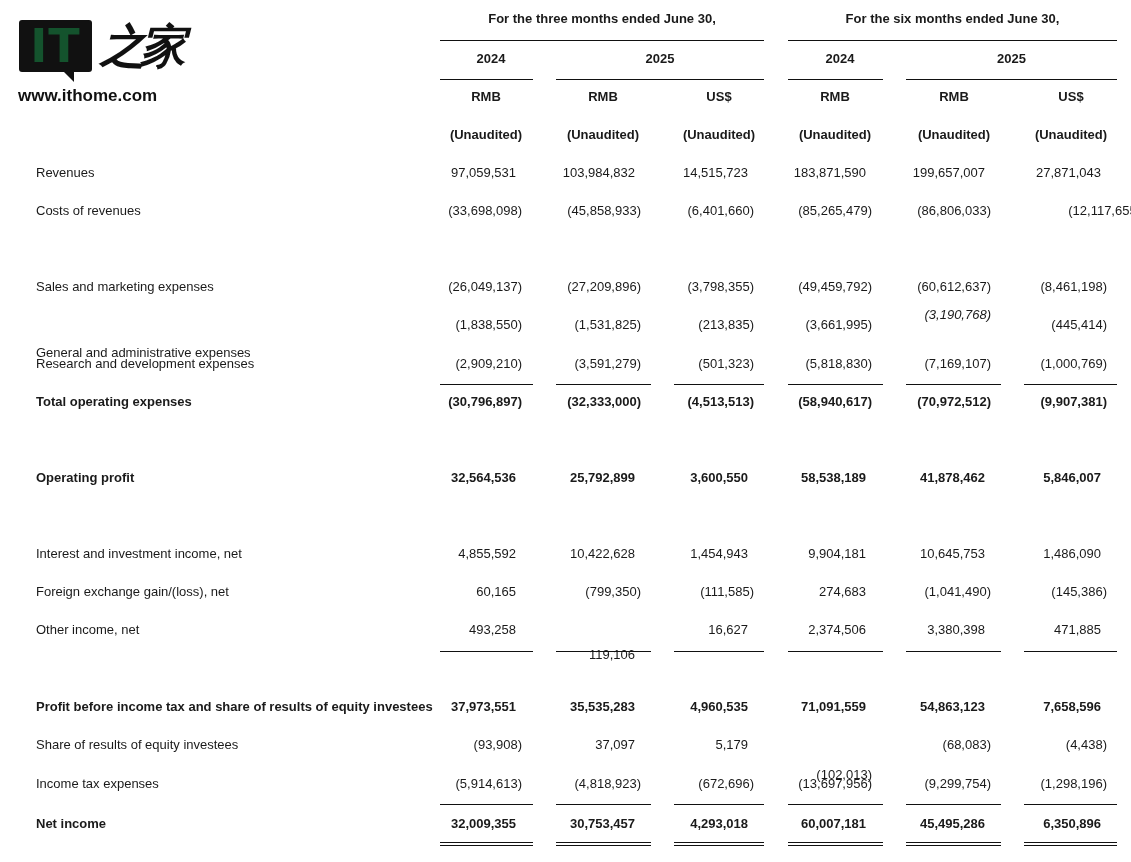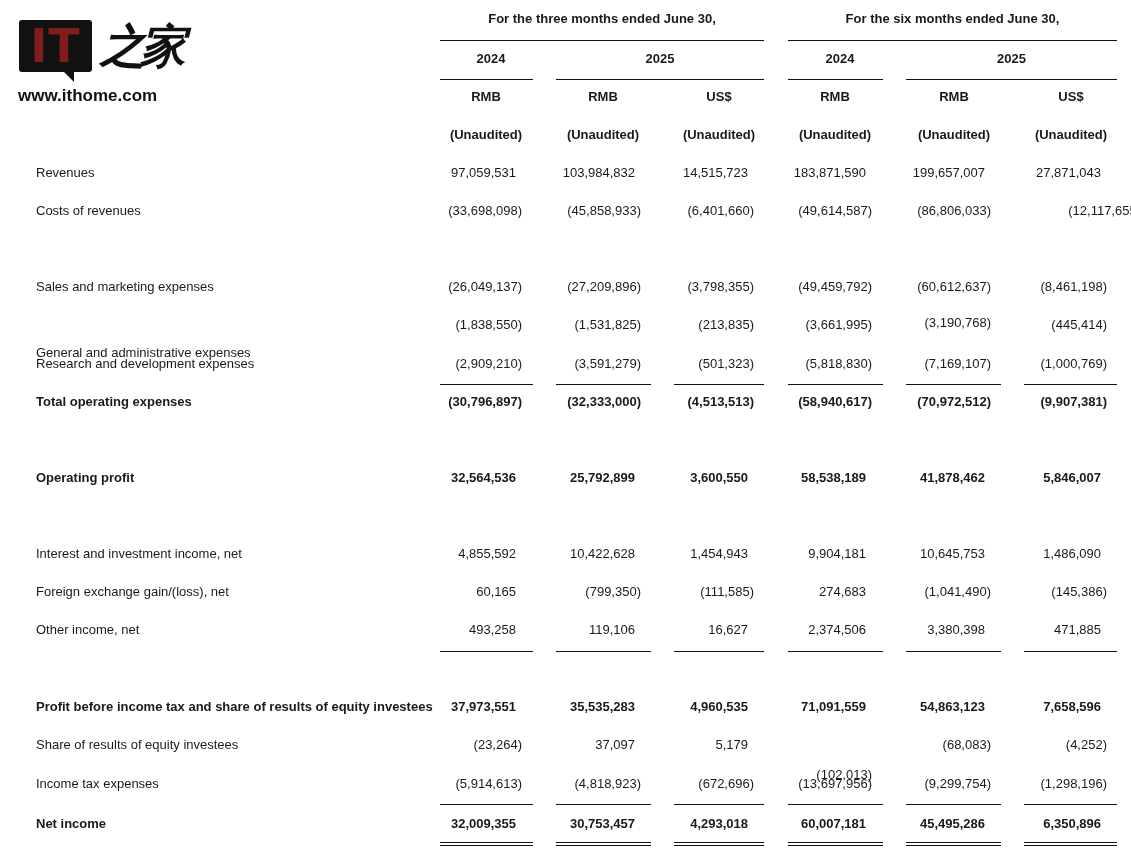--- a/index.html
+++ b/index.html
@@ -1,21 +1,21 @@
 <!DOCTYPE html>
 <html><head>
 <meta charset="utf-8">
 <style>
   html, body { margin: 0; padding: 0; background: #ffffff; }
   body { width: 1131px; height: 862px; position: relative; overflow: hidden;
          font-family: "Liberation Sans", "DejaVu Sans", sans-serif; color: #1a1a1a; font-size: 13px; }
   .abs { position: absolute; }
   .logo-box { left: 19px; top: 20px; width: 74px; width: 73px; height: 52px; background: #111; border-radius: 3px; }
   .logo-tail { left: 62px; top: 70px; width: 0; height: 0; border-left: 12px solid transparent; border-top: 12px solid #111; }
-  .logo-it { left: 19px; top: 20px; width: 73px; height: 52px; color: #7f1d1d; font-weight: bold; font-size: 46px; line-height: 52px; text-align: center; letter-spacing: 1px; font-family: "DejaVu Sans", sans-serif; }
+  .logo-it { left: 19px; top: 20px; width: 73px; height: 52px; color: #14532d; font-weight: bold; font-size: 46px; line-height: 52px; text-align: center; letter-spacing: 1px; font-family: "DejaVu Sans", sans-serif; }
   .logo-cn { left: 100px; top: 18px; font-size: 46px; line-height: 56px; font-weight: bold; color: #111; font-family: "DejaVu Serif", serif; font-style: italic; letter-spacing: -6px; }
   .logo-url { left: 18px; top: 86px; font-size: 17px; font-weight: bold; color: #111; }
   .hdr { font-weight: bold; font-size: 13px; text-align: center; }
   .hline { height: 1px; background: #111; }
   .dline { height: 4px; border-top: 1px solid #111; border-bottom: 1px solid #111; box-sizing: border-box; }
   .lbl { left: 36px; font-size: 13px; white-space: nowrap; }
   .num { font-size: 13px; text-align: right; white-space: nowrap; }
   .bold { font-weight: bold; }
 </style>
 </head>
@@ -61,36 +61,36 @@
     <div class="abs num" style="left: 386px; width: 130px; top: 165px;">97,059,531</div>
     <div class="abs num" style="left: 505px; width: 130px; top: 165px;">103,984,832</div>
     <div class="abs num" style="left: 618px; width: 130px; top: 165px;">14,515,723</div>
     <div class="abs num" style="left: 736px; width: 130px; top: 165px;">183,871,590</div>
     <div class="abs num" style="left: 855px; width: 130px; top: 165px;">199,657,007</div>
     <div class="abs num" style="left: 971px; width: 130px; top: 165px;">27,871,043</div>
     <div class="abs lbl" style="top: 203px;">Costs of revenues</div>
     <div class="abs num" style="left: 392px; width: 130px; top: 203px;">(33,698,098)</div>
     <div class="abs num" style="left: 511px; width: 130px; top: 203px;">(45,858,933)</div>
     <div class="abs num" style="left: 624px; width: 130px; top: 203px;">(6,401,660)</div>
-    <div class="abs num" style="left: 742px; width: 130px; top: 203px;">(49,614,587)</div>
+    <div class="abs num" style="left: 742px; width: 130px; top: 203px;">(85,265,479)</div>
     <div class="abs num" style="left: 861px; width: 130px; top: 203px;">(86,806,033)</div>
     <div class="abs num" style="left: 977px; width: 130px; top: 203px; margin-left: 34px;">(12,117,655)</div>
     <div class="abs lbl" style="top: 279px;">Sales and marketing expenses</div>
     <div class="abs num" style="left: 392px; width: 130px; top: 279px;">(26,049,137)</div>
     <div class="abs num" style="left: 511px; width: 130px; top: 279px;">(27,209,896)</div>
     <div class="abs num" style="left: 624px; width: 130px; top: 279px;">(3,798,355)</div>
     <div class="abs num" style="left: 742px; width: 130px; top: 279px;">(49,459,792)</div>
     <div class="abs num" style="left: 861px; width: 130px; top: 279px;">(60,612,637)</div>
     <div class="abs num" style="left: 977px; width: 130px; top: 279px; text-align: right;">(8,461,198)</div>
     <div class="abs lbl" style="top: 317px; margin-top: 28px;">General and administrative expenses</div>
     <div class="abs num" style="left: 392px; width: 130px; top: 317px;">(1,838,550)</div>
     <div class="abs num" style="left: 511px; width: 130px; top: 317px;">(1,531,825)</div>
     <div class="abs num" style="left: 624px; width: 130px; top: 317px;">(213,835)</div>
     <div class="abs num" style="left: 742px; width: 130px; top: 317px;">(3,661,995)</div>
-    <div class="abs num" style="left: 861px; width: 130px; top: 315px;">(3,190,768)</div>
+    <div class="abs num" style="left: 861px; width: 130px; top: 307px; font-style: italic;">(3,190,768)</div>
     <div class="abs num" style="left: 977px; width: 130px; top: 317px;">(445,414)</div>
     <div class="abs lbl" style="top: 356px;">Research and development expenses</div>
     <div class="abs num" style="left: 392px; width: 130px; top: 356px;">(2,909,210)</div>
     <div class="abs num" style="left: 511px; width: 130px; top: 356px;">(3,591,279)</div>
     <div class="abs num" style="left: 624px; width: 130px; top: 356px;">(501,323)</div>
     <div class="abs num" style="left: 742px; width: 130px; top: 356px;">(5,818,830)</div>
     <div class="abs num" style="left: 861px; width: 130px; top: 356px;">(7,169,107)</div>
     <div class="abs num" style="left: 977px; width: 130px; top: 356px;">(1,000,769)</div>
     <div class="abs lbl bold" style="top: 394px;">Total operating expenses</div>
     <div class="abs num bold" style="left: 392px; width: 130px; top: 394px;">(30,796,897)</div>
@@ -115,39 +115,39 @@
     <div class="abs num" style="left: 971px; width: 130px; top: 546px;">1,486,090</div>
     <div class="abs lbl" style="top: 584px;">Foreign exchange gain/(loss), net</div>
     <div class="abs num" style="left: 386px; width: 130px; top: 584px;">60,165</div>
     <div class="abs num" style="left: 511px; width: 130px; top: 584px;">(799,350)</div>
     <div class="abs num" style="left: 624px; width: 130px; top: 584px;">(111,585)</div>
     <div class="abs num" style="left: 736px; width: 130px; top: 584px;">274,683</div>
     <div class="abs num" style="left: 861px; width: 130px; top: 584px;">(1,041,490)</div>
     <div class="abs num" style="left: 977px; width: 130px; top: 584px;">(145,386)</div>
     <div class="abs lbl" style="top: 622px;">Other income, net</div>
     <div class="abs num" style="left: 386px; width: 130px; top: 622px;">493,258</div>
-    <div class="abs num" style="left: 505px; width: 130px; top: 622px;">119,106</div>
+    <div class="abs num" style="left: 505px; width: 130px; top: 647px;">119,106</div>
     <div class="abs num" style="left: 618px; width: 130px; top: 622px;">16,627</div>
     <div class="abs num" style="left: 736px; width: 130px; top: 622px;">2,374,506</div>
     <div class="abs num" style="left: 855px; width: 130px; top: 622px;">3,380,398</div>
     <div class="abs num" style="left: 971px; width: 130px; top: 622px;">471,885</div>
     <div class="abs lbl bold" style="top: 699px;">Profit before income tax and share of results of equity investees</div>
     <div class="abs num bold" style="left: 386px; width: 130px; top: 699px;">37,973,551</div>
     <div class="abs num bold" style="left: 505px; width: 130px; top: 699px;">35,535,283</div>
     <div class="abs num bold" style="left: 618px; width: 130px; top: 699px;">4,960,535</div>
     <div class="abs num bold" style="left: 736px; width: 130px; top: 699px;">71,091,559</div>
     <div class="abs num bold" style="left: 855px; width: 130px; top: 699px;">54,863,123</div>
     <div class="abs num bold" style="left: 971px; width: 130px; top: 699px;">7,658,596</div>
     <div class="abs lbl" style="top: 737px;">Share of results of equity investees</div>
-    <div class="abs num" style="left: 392px; width: 130px; top: 737px;">(23,264)</div>
+    <div class="abs num" style="left: 392px; width: 130px; top: 737px;">(93,908)</div>
     <div class="abs num" style="left: 505px; width: 130px; top: 737px;">37,097</div>
     <div class="abs num" style="left: 618px; width: 130px; top: 737px;">5,179</div>
     <div class="abs num" style="left: 742px; width: 130px; top: 767px;">(102,013)</div>
     <div class="abs num" style="left: 861px; width: 130px; top: 737px;">(68,083)</div>
-    <div class="abs num" style="left: 977px; width: 130px; top: 737px;">(4,252)</div>
+    <div class="abs num" style="left: 977px; width: 130px; top: 737px;">(4,438)</div>
     <div class="abs lbl" style="top: 776px;">Income tax expenses</div>
     <div class="abs num" style="left: 392px; width: 130px; top: 776px;">(5,914,613)</div>
     <div class="abs num" style="left: 511px; width: 130px; top: 776px;">(4,818,923)</div>
     <div class="abs num" style="left: 624px; width: 130px; top: 776px;">(672,696)</div>
     <div class="abs num" style="left: 742px; width: 130px; top: 776px;">(13,697,956)</div>
     <div class="abs num" style="left: 861px; width: 130px; top: 776px;">(9,299,754)</div>
     <div class="abs num" style="left: 977px; width: 130px; top: 776px;">(1,298,196)</div>
     <div class="abs lbl bold" style="top: 816px;">Net income</div>
     <div class="abs num bold" style="left: 386px; width: 130px; top: 816px;">32,009,355</div>
     <div class="abs num bold" style="left: 505px; width: 130px; top: 816px;">30,753,457</div>

